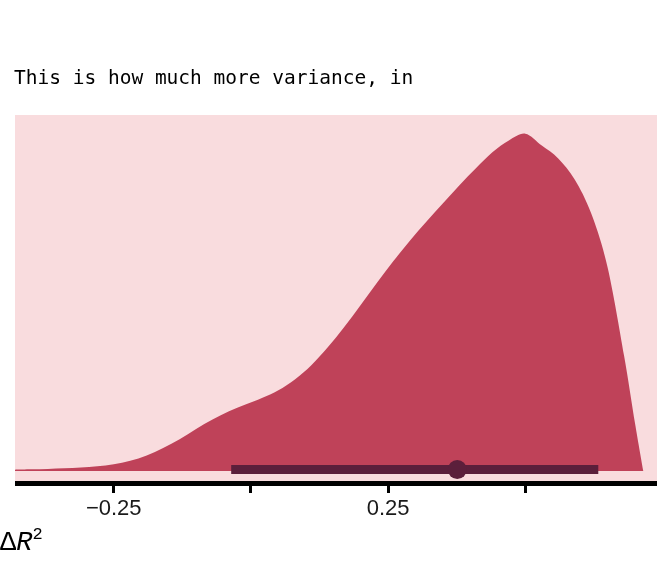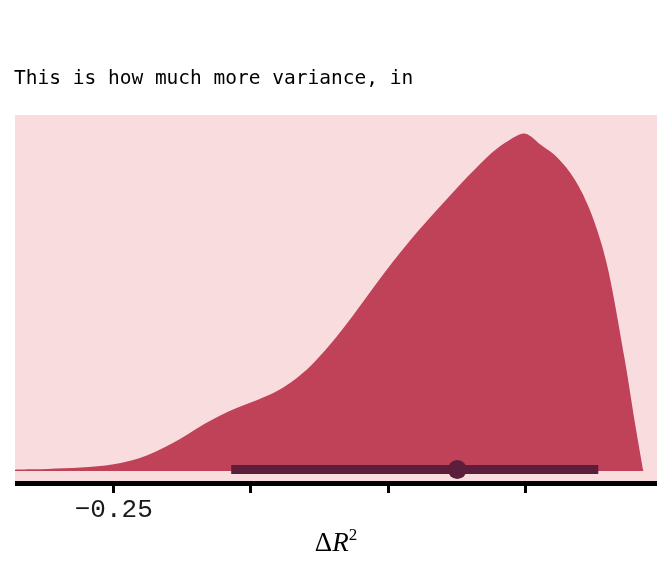--- a/index.html
+++ b/index.html
@@ -75,34 +75,34 @@
     width: 3px;
     height: 7px;
     background: #000000;
   }
   .x-ticklabel {
     position: absolute;
     top: 495px;
     width: 120px;
     margin-left: -60px;
     text-align: center;
-    font-family: Liberation Mono, monospace;
-    font-size: 26px;
+    font-family: Liberation Sans, sans-serif;
+    font-size: 22px;
     color: #1a1a1a;
     white-space: pre;
   }
 
   
   #x-axis-label {
     position: absolute;
     left: 0;
     top: 525px;
     width: 672px;
-    text-align: center;
-    font-family: Liberation Serif, serif;
+    text-align: left;
+    font-family: Liberation Mono, monospace;
     font-size: 27px;
     color: #000000;
   }
   #x-axis-label .glyph-delta {
     font-style: normal;
   }
   #x-axis-label .glyph-r {
     font-style: italic;
   }
   #x-axis-label .glyph-sup {
@@ -134,18 +134,19 @@
   </div>
 
   <div id="x-spine"></div>
 
   <div class="x-tick" id="tick-0" style="left: 112.27px;"></div>
   <div class="x-tick" id="tick-1" style="left: 249.45px;"></div>
   <div class="x-tick" id="tick-2" style="left: 386.63px;"></div>
   <div class="x-tick" id="tick-3" style="left: 523.81px;"></div>
 
   <div class="x-ticklabel" id="ticklabel-0" style="left: 113.77px;">−0.25</div>
+  <div class="x-ticklabel" id="ticklabel-2" style="left: 388.13px;">0.25</div>
 
   <div id="x-axis-label">
     <span class="glyph-delta">Δ</span><span class="glyph-r">R</span><span class="glyph-sup">2</span>
   </div>
 
 </div>
 
 </body></html>

